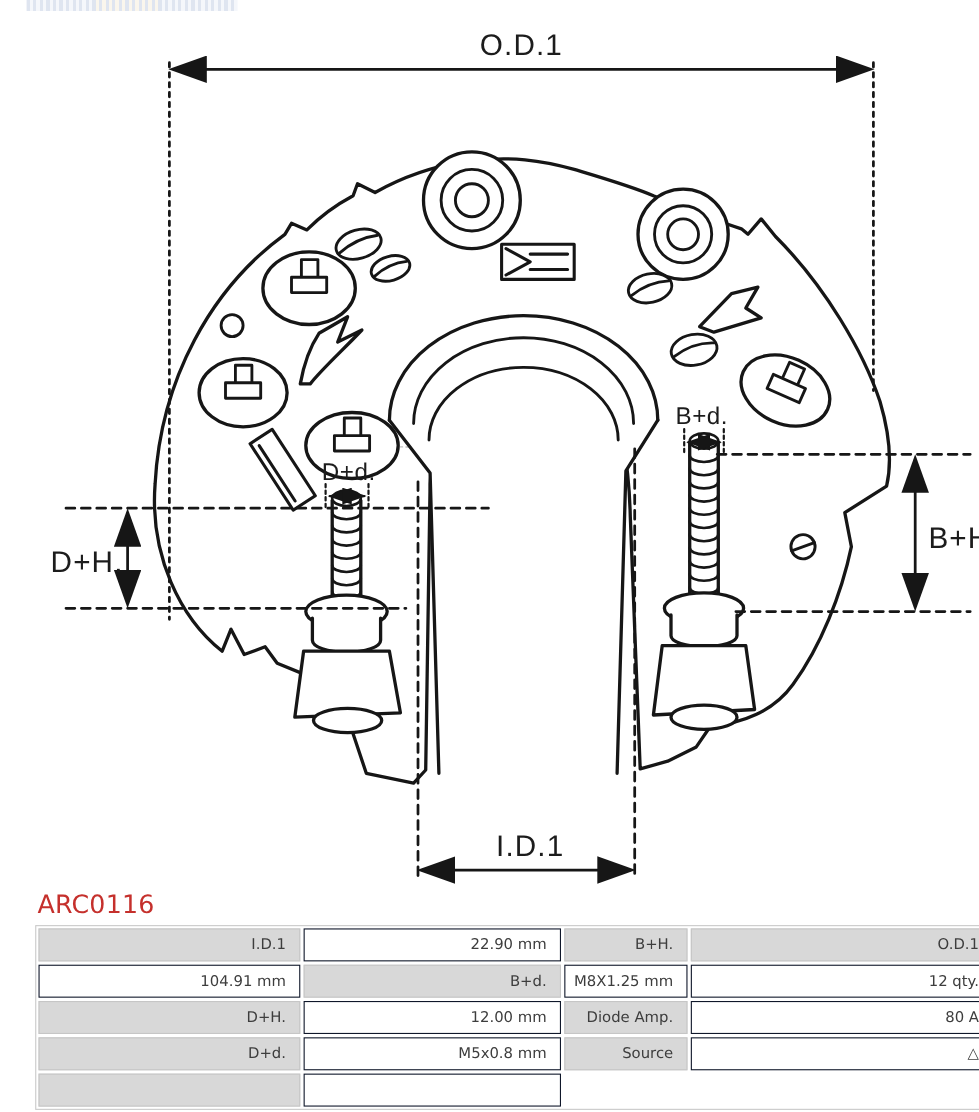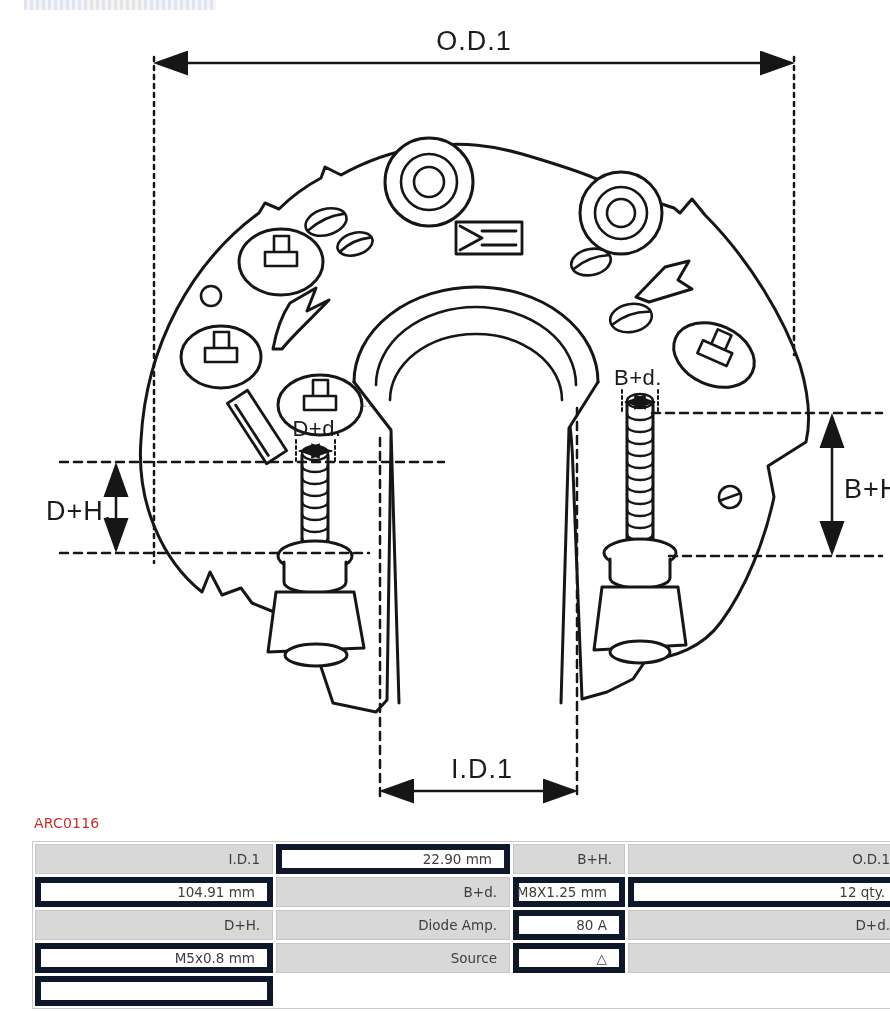--- a/index.html
+++ b/index.html
@@ -3,29 +3,29 @@
 <meta charset="utf-8">
 <style>
   html,body{margin:0;padding:0;background:#fff;}
   .stage{position:relative;width:890px;height:1011px;background:#fff;overflow:hidden;
          font-family:"DejaVu Sans","Liberation Sans",sans-serif;margin-left:24px;}
   .logo-sliver{position:absolute;left:0;top:0;width:192px;height:10px;opacity:.45;
     background:
       repeating-linear-gradient(90deg,#b9c6de 0 3px,rgba(255,255,255,0) 3px 6px),
       linear-gradient(90deg,#e8edf5 0 60px,#f3ead8 60px 120px,#e8edf5 120px 192px);}
   .drawing{position:absolute;left:0;top:0;width:890px;height:812px;}
-  .part-number{position:absolute;left:10px;top:812px;font-size:14px;line-height:22px;
+  .part-number{position:absolute;left:10px;top:812px;font-size:23px;line-height:22px;
     color:#c5302c;letter-spacing:.2px;}
   .spec-table{position:absolute;left:8px;top:841px;width:874px;box-sizing:border-box;
     border:1px solid #c9c9c9;padding:2px;display:grid;
     grid-template-columns:238px 234px 112px 1fr;grid-auto-rows:30px;gap:3px;background:#fff;}
   .cell{box-sizing:border-box;display:flex;align-items:center;justify-content:flex-end;
     padding:0 12px 0 6px;font-size:13.5px;color:#3d3d3d;white-space:nowrap;}
   .cell.lab{background:#d8d8d8;border:1px solid #c6c6c6;}
-  .cell.val{background:#fff;border:6px solid #0f172a;}
+  .cell.val{background:#fff;border:1px solid #0f172a;}
   text{font-family:"Liberation Sans","DejaVu Sans",sans-serif;fill:#1c1c1c;}
   .dimlabel{font-size:27px;letter-spacing:1px;}
   .dimlabel-sm{font-size:22px;letter-spacing:.5px;}
 </style>
 </head>
 <body>
 
 <div class="stage">
 
   <div class="logo-sliver"></div>
@@ -230,20 +230,21 @@
     <div class="cell val">22.90 mm</div>
     <div class="cell lab">B+H.</div>
 
     <div class="cell lab">O.D.1</div>
     <div class="cell val">104.91 mm</div>
     <div class="cell lab">B+d.</div>
     <div class="cell val">M8X1.25 mm</div>
 
     <div class="cell val">12 qty.</div>
     <div class="cell lab">D+H.</div>
+    <div class="cell val">12.00 mm</div>
 
     <div class="cell lab">Diode Amp.</div>
     <div class="cell val">80 A</div>
     <div class="cell lab">D+d.</div>
     <div class="cell val">M5x0.8 mm</div>
 
     <div class="cell lab">Source</div>
     <div class="cell val">△</div>
     <div class="cell lab"></div>
     <div class="cell val"></div>

